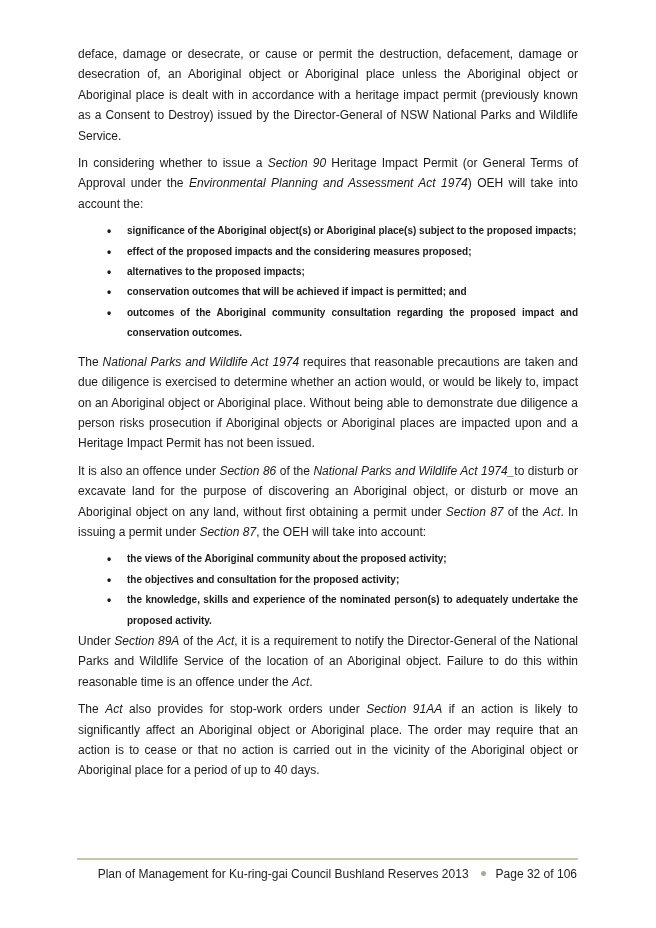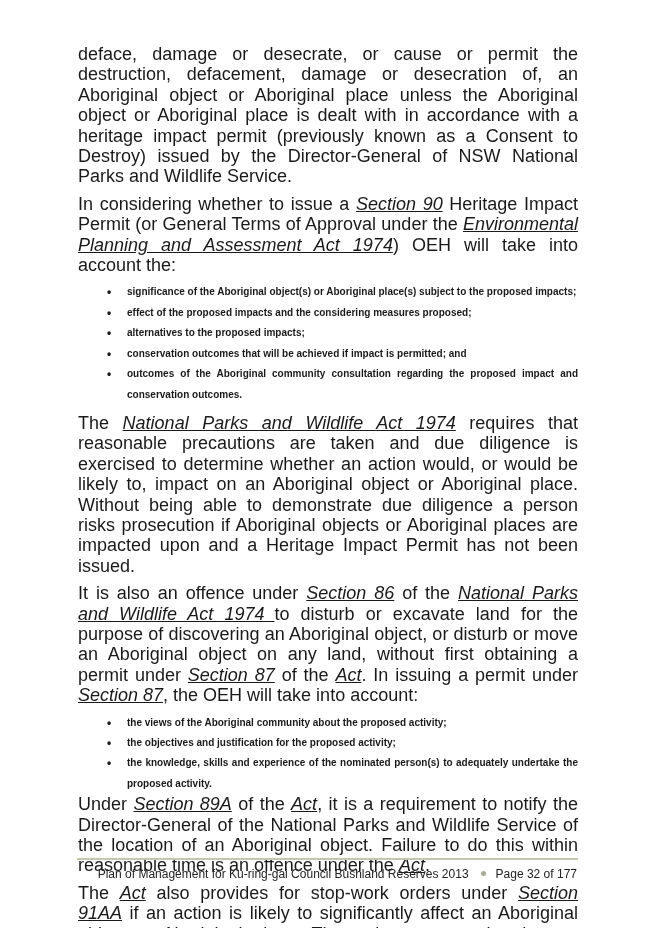--- a/index.html
+++ b/index.html
@@ -1,23 +1,23 @@
 <!DOCTYPE html>
 <html><head>
 <meta charset="utf-8">
 <style>
   html, body { margin: 0; padding: 0; background: #ffffff; }
   body { width: 656px; height: 928px; position: relative; overflow: hidden;
          font-family: "Liberation Sans", sans-serif; color: #1a1a1a; }
   .page { position: absolute; left: 78px; top: 44px; width: 500px; }
-  p { margin: 0 0 7px 0; font-size: 18px; line-height: 20.4px; text-align: justify; }
+  p { margin: 0 0 7px 0; font-size: 12px; line-height: 20.4px; text-align: justify; }
   ul { margin: 0 0 8px 0; padding: 0; list-style: none; }
   li { position: relative; padding-left: 49px; font-size: 10px; line-height: 20.4px; text-align: justify; font-weight: bold; }
   li::before { content: "\2022"; position: absolute; left: 29px; top: 0; font-size: 12px; }
-  i { font-style: italic; text-decoration: underline; }
+  i { font-style: italic; }
   .footer-line { position: absolute; left: 77px; top: 858px; width: 501px; height: 2px; background: #c4c7ac; }
   .footer { position: absolute; left: 78px; top: 866px; width: 499px; text-align: right; font-size: 12px; line-height: 16px; color: #222; white-space: nowrap; }
   .footer .sep { display: inline-block; width: 5px; height: 5px; border-radius: 50%; background: #a8ab98; margin: 0 10px 2px 12px; vertical-align: middle; }
   .footer b { font-weight: normal; }
 </style>
 </head>
 <body>
 
 <div class="page">
 
@@ -32,26 +32,26 @@
     <li>conservation outcomes that will be achieved if impact is permitted; and</li>
     <li>outcomes of the Aboriginal community consultation regarding the proposed impact and conservation outcomes.</li>
   </ul>
 
   <p><span>The </span><i>National Parks and Wildlife Act 1974</i><span> requires that reasonable precautions are taken and due diligence is exercised to determine whether an action would, or would be likely to, impact on an Aboriginal object or Aboriginal place. Without being able to demonstrate due diligence a person risks prosecution if Aboriginal objects or Aboriginal places are impacted upon and a Heritage Impact Permit has not been issued.</span></p>
 
   <p><span>It is also an offence under </span><i>Section 86</i><span> of the </span><i>National Parks and Wildlife Act 1974_</i><span>to disturb or excavate land for the purpose of discovering an Aboriginal object, or disturb or move an Aboriginal object on any land, without first obtaining a permit under </span><i>Section 87</i><span> of the </span><i>Act</i><span>. In issuing a permit under </span><i>Section 87</i><span>, the OEH will take into account:</span></p>
 
   <ul style="margin-bottom:0">
     <li>the views of the Aboriginal community about the proposed activity;</li>
-    <li>the objectives and justification for the proposed activity;</li>
+    <li>the objectives and consultation for the proposed activity;</li>
     <li>the knowledge, skills and experience of the nominated person(s) to adequately undertake the proposed activity.</li>
   </ul>
 
   <p><span>Under </span><i>Section 89A</i><span> of the </span><i>Act</i><span>, it is a requirement to notify the Director-General of the National Parks and Wildlife Service of the location of an Aboriginal object. Failure to do this within reasonable time is an offence under the </span><i>Act</i><span>.</span></p>
 
   <p><span>The </span><i>Act</i><span> also provides for stop-work orders under </span><i>Section 91AA</i><span> if an action is likely to significantly affect an Aboriginal object or Aboriginal place. The order may require that an action is to cease or that no action is carried out in the vicinity of the Aboriginal object or Aboriginal place for a period of up to 40 days.</span></p>
 
 </div>
 
 <div class="footer-line"></div>
 <div class="footer">
-  <span>Plan of Management for Ku-ring-gai Council Bushland Reserves 2013</span><span class="sep"></span><span>Page </span><b>32</b><span> of </span><b>177</b>
+  <span>Plan of Management for Ku-ring-gai Council Bushland Reserves 2013</span><span class="sep"></span><span>Page </span><b>32</b><span> of </span><b>106</b>
 </div>
 
 </body></html>

